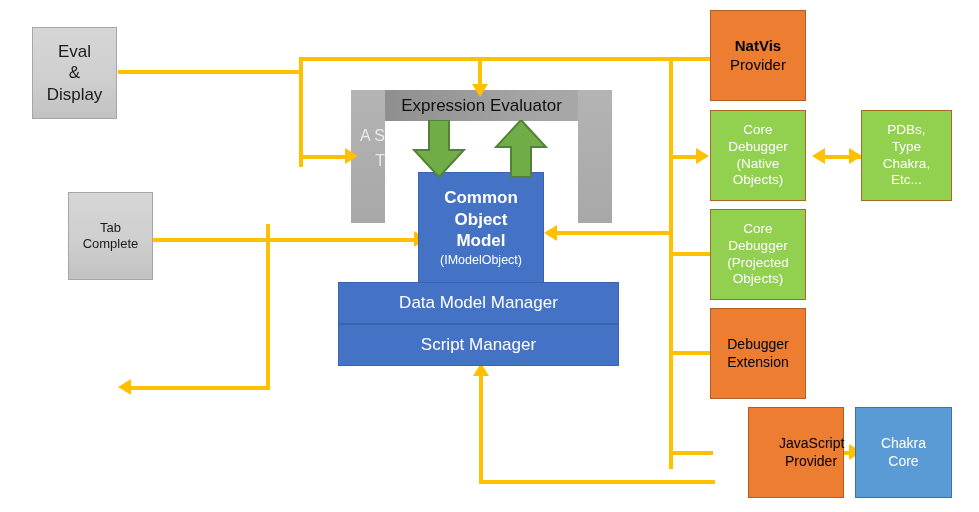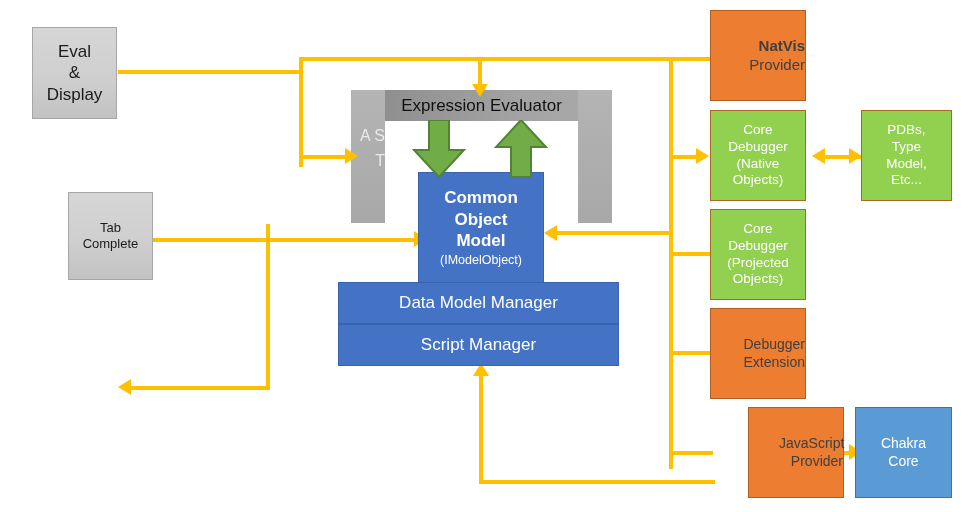--- a/index.html
+++ b/index.html
@@ -81,23 +81,22 @@
     font-size: 14px;
   }
   .com-title { font-size: 17px; font-weight: bold; }
   .com-sub   { font-size: 12.5px; font-weight: normal; margin-top: 2px; }
   .mgr { font-size: 17px; font-weight: normal; }
 
   
   .orange-box {
     background: #ed7d31;
     border: 1px solid #b35d20;
-    color: #404040;
+    color: #000000;
     font-size: 14px;
-    text-align: right;
   }
   .orange-box.natvis { font-size: 15px; }
   .natvis-b { font-weight: bold; }
 
   
   .green-box {
     background: #92d050; 
     border: 1px solid #a66a22;
     color: #ffffff;
     font-size: 13.5px;
@@ -278,21 +277,21 @@
   </div>
 
   <div class="node orange-box" style="left:748px; top:407px; width:96px; height:91px;padding-left:30px;">
     <span class="lbl">JavaScript
 Provider</span>
   </div>
 
   <div class="node green-box" style="left:861px; top:110px; width:91px; height:91px;">
     <span class="lbl">PDBs,
 Type
-Model,
+Chakra,
 Etc...</span>
   </div>
 
   <div class="node blue-light" style="left:855px; top:407px; width:97px; height:91px;">
     <span class="lbl">Chakra
 Core</span>
   </div>
 
 </div>
 

